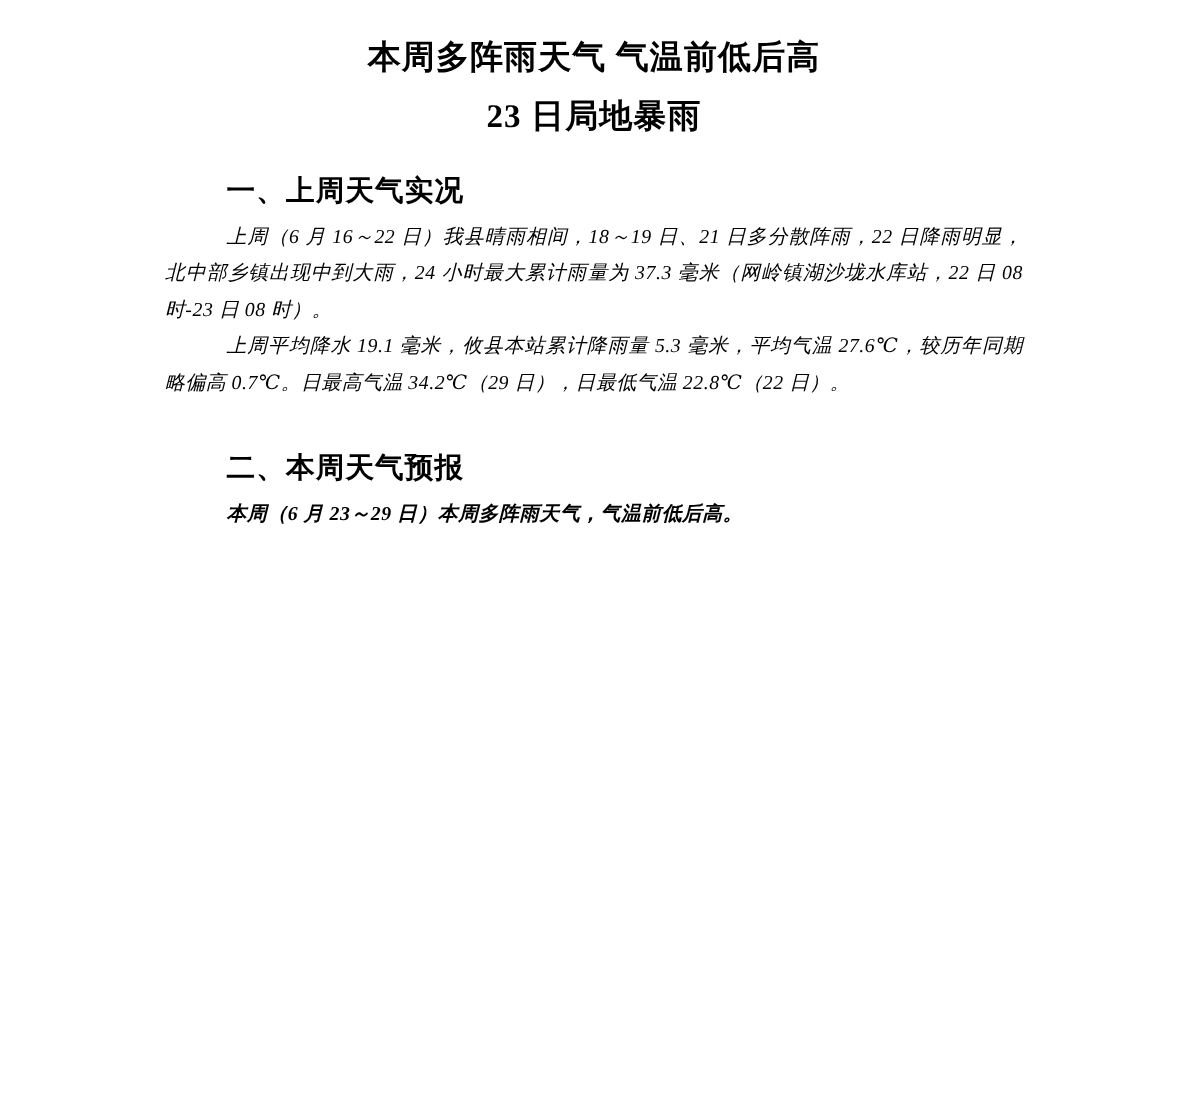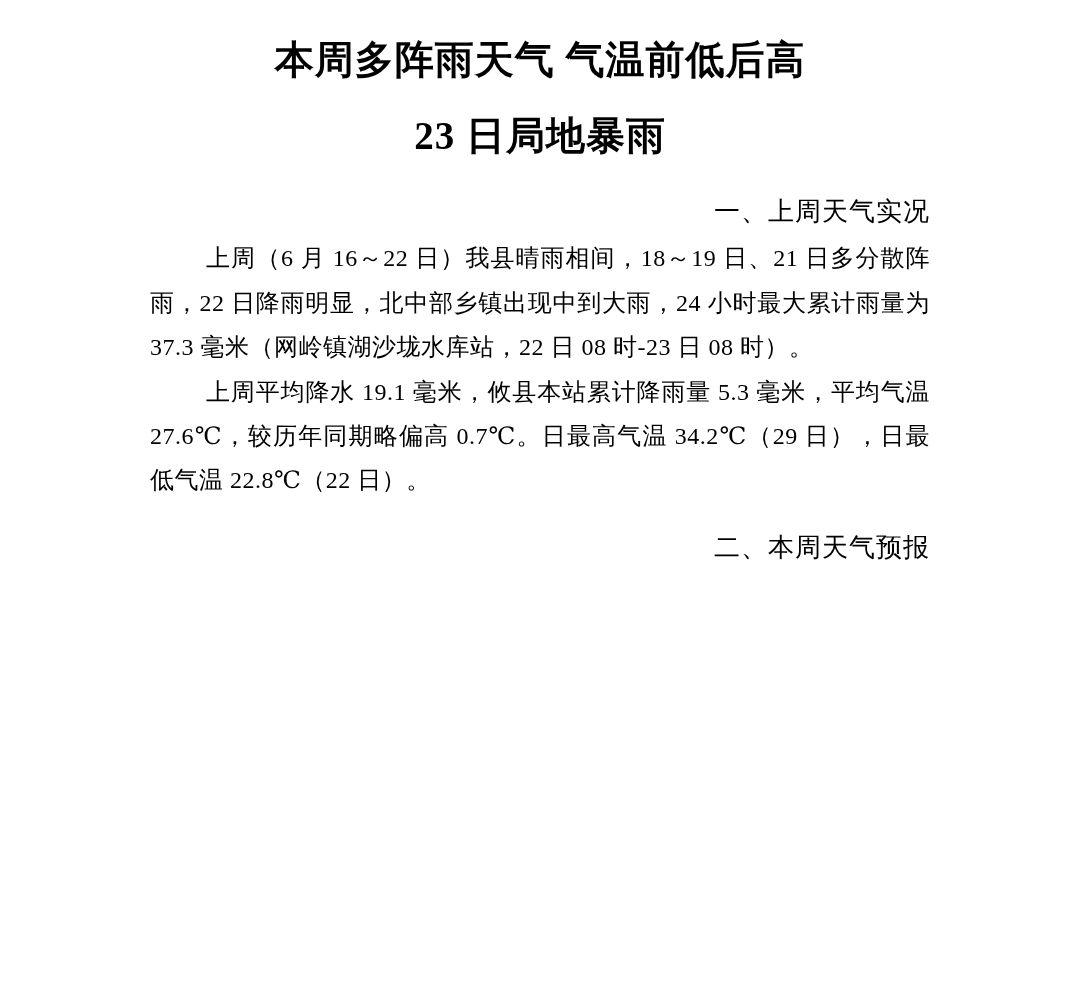--- a/index.html
+++ b/index.html
@@ -16,48 +16,48 @@
   }
   .page {
     width: 1080px;
     height: 1000px;
     box-sizing: border-box;
     padding: 30px 150px 0 150px;
   }
   .doc-title {
     text-align: center;
     font-weight: bold;
-    font-size: 39px;
+    font-size: 30px;
     line-height: 1.55;
     letter-spacing: 1px;
     margin: 0;
   }
   .doc-title .line1 { display: block; }
-  .doc-title .line2 { display: block; margin-top: 16px; }
+  .doc-title .line2 { display: block; margin-top: 6px; }
 
   .section-heading {
-    font-weight: normal;
+    font-weight: bold;
     font-size: 26px;
     line-height: 1.6;
     margin: 24px 0 4px 0;
     text-indent: 56px;
     letter-spacing: 1px;
-    text-align: right;
   }
   .section-heading.second {
-    margin-top: 24px;
+    margin-top: 40px;
   }
   p.body-text {
-    font-size: 24px;
+    font-size: 18px;
     line-height: 1.85;
     margin: 0;
     text-indent: 56px;
     letter-spacing: 0.5px;
     text-align: justify;
     text-justify: inter-ideograph;
+    font-style: italic;
   }
   p.body-text.bold {
     font-weight: bold;
     text-indent: 56px;
   }
   p.body-text.noindent {
     text-indent: 0;
   }
 </style>
 </head>
@@ -68,14 +68,15 @@
   <h1 class="doc-title">
     <span class="line1">本周多阵雨天气  气温前低后高</span>
     <span class="line2">23 日局地暴雨</span>
   </h1>
 
   <h2 class="section-heading">一、上周天气实况</h2>
   <p class="body-text">上周（6 月 16～22 日）我县晴雨相间，18～19 日、21 日多分散阵雨，22 日降雨明显，北中部乡镇出现中到大雨，24 小时最大累计雨量为 37.3 毫米（网岭镇湖沙垅水库站，22 日 08 时-23 日 08 时）。</p>
   <p class="body-text">上周平均降水 19.1 毫米，攸县本站累计降雨量 5.3 毫米，平均气温 27.6℃，较历年同期略偏高 0.7℃。日最高气温 34.2℃（29 日），日最低气温 22.8℃（22 日）。</p>
 
   <h2 class="section-heading second">二、本周天气预报</h2>
+  <p class="body-text bold">本周（6 月 23～29 日）本周多阵雨天气，气温前低后高。</p>
 
 </div>
 
 </body></html>

